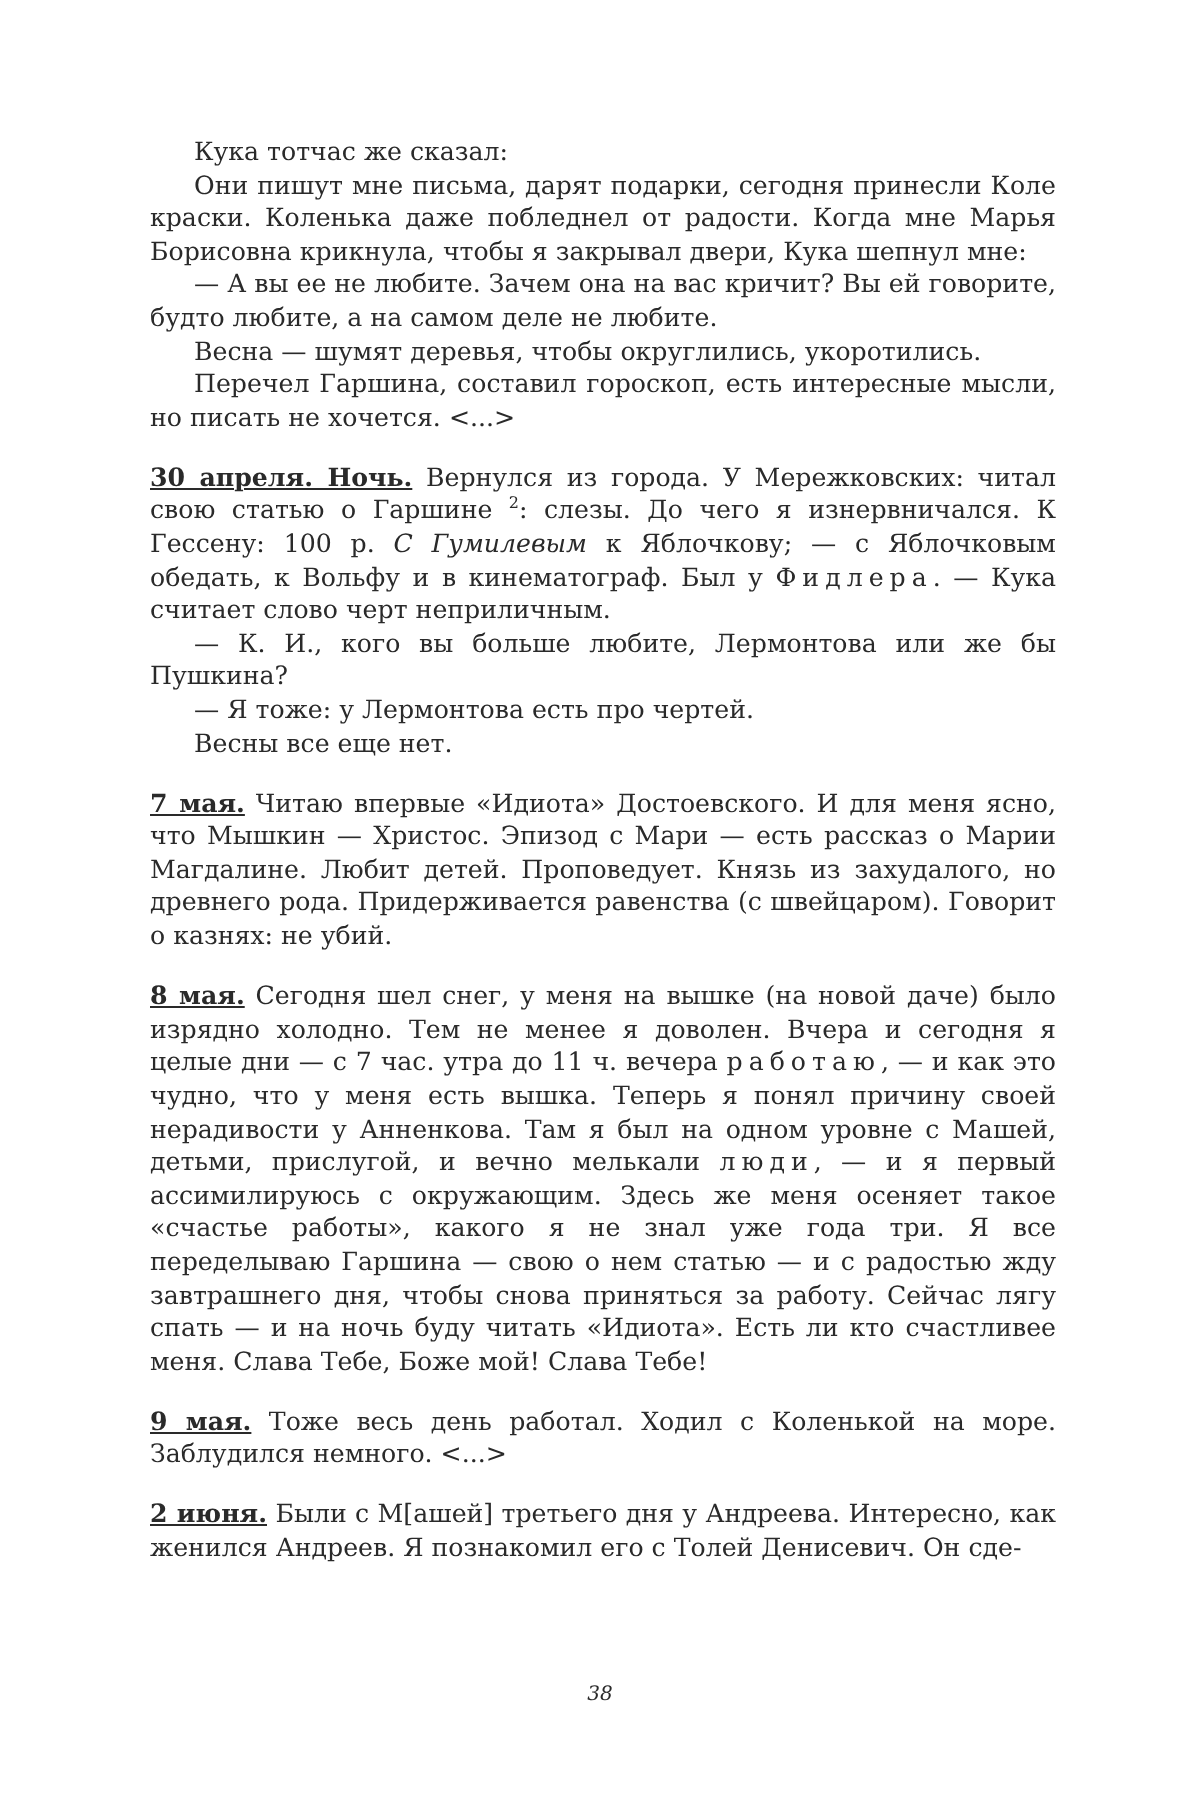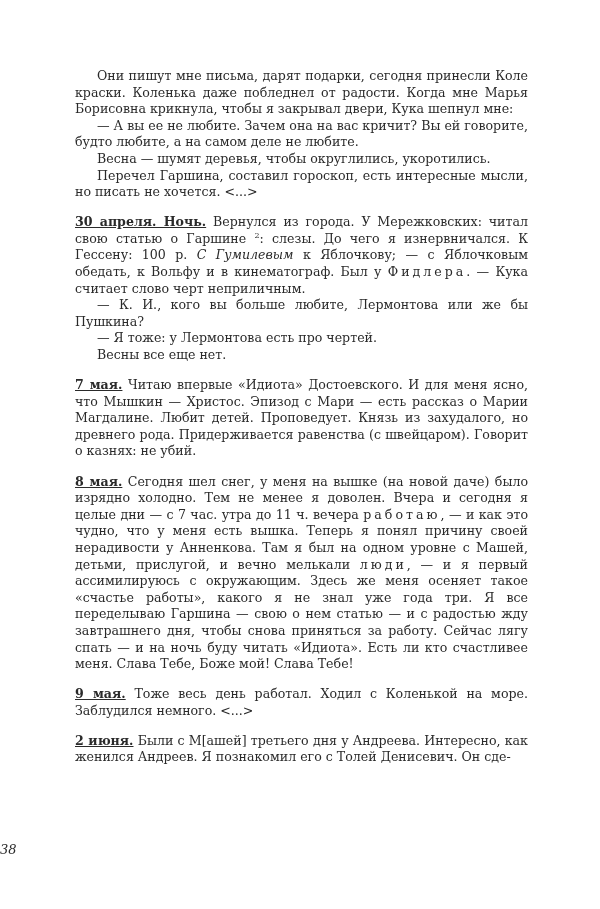--- a/index.html
+++ b/index.html
@@ -20,33 +20,34 @@
   .entry { margin-top: 13.5px; }
   .entry:first-child { margin-top: 0; }
   .date { font-weight: bold; text-decoration: underline; }
   .it { font-style: italic; }
   .sp { letter-spacing: 3px; }
   sup { font-size: 8px; line-height: 0; vertical-align: 5px; }
   .page-number {
     position: absolute;
     left: 0; width: 600px;
     top: 842px;
-    text-align: left;
+    text-align: center;
     font-family: "DejaVu Serif", "Liberation Serif", serif;
     font-style: italic;
-    font-size: 13px;
+    font-size: 10px;
     color: #2a2a2a;
   }
 </style>
 </head>
 <body>
 
 <div class="page">
 
   <div class="entry">
+    <p class="p ind">Кука тотчас же сказал:</p>
     <p class="p ind">Они пишут мне письма, дарят подарки, сегодня принесли Коле краски. Коленька даже побледнел от радости. Когда мне Марья Борисовна крикнула, чтобы я закрывал двери, Кука шепнул мне:</p>
     <p class="p ind">— А вы ее не любите. Зачем она на вас кричит? Вы ей говорите, будто любите, а на самом деле не любите.</p>
     <p class="p ind">Весна — шумят деревья, чтобы округлились, укоротились.</p>
     <p class="p ind">Перечел Гаршина, составил гороскоп, есть интересные мысли, но писать не хочется. &lt;...&gt;</p>
   </div>
 
   <div class="entry">
     <p class="p"><span class="date">30 апреля. Ночь.</span><span> Вернулся из города. У Мережковских: читал свою статью о Гаршине </span><sup>2</sup><span>: слезы. До чего я изнервничался. К Гессену: 100 р. </span><span class="it">С Гумилевым</span><span> к Яблочкову; — с Яблочковым обедать, к Вольфу и в кинематограф. Был у </span><span class="sp">Фидлера</span><span>. — Кука считает слово черт неприличным.</span></p>
     <p class="p ind">— К. И., кого вы больше любите, Лермонтова или же бы Пушкина?</p>
     <p class="p ind">— Я тоже: у Лермонтова есть про чертей.</p>

